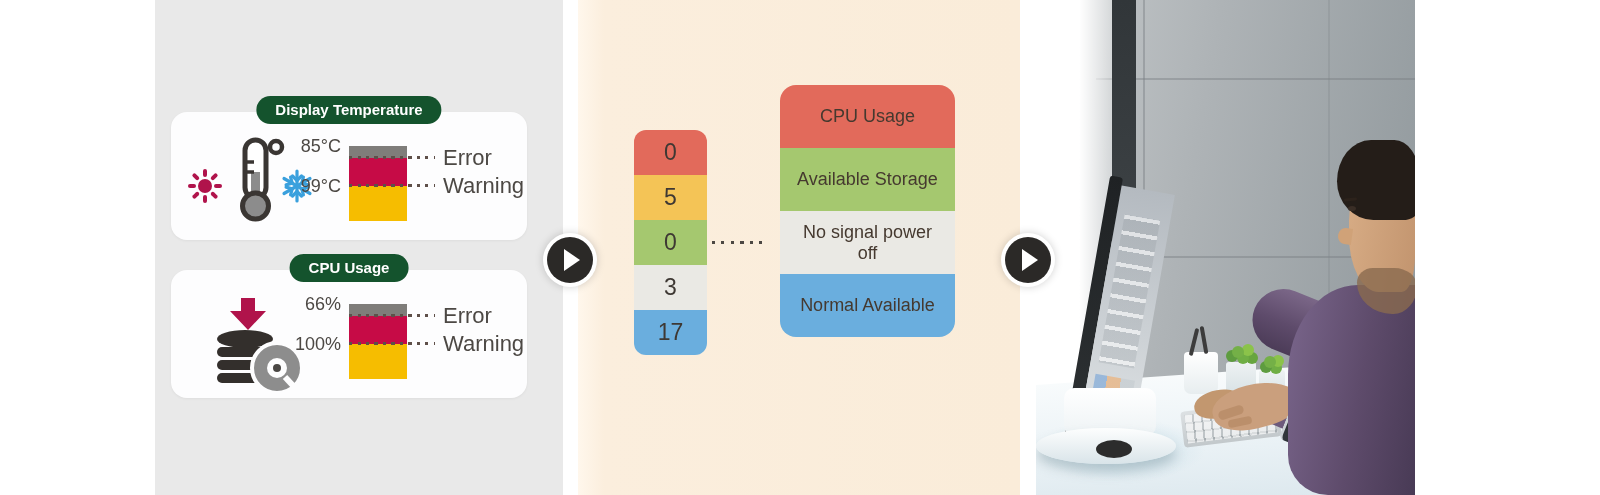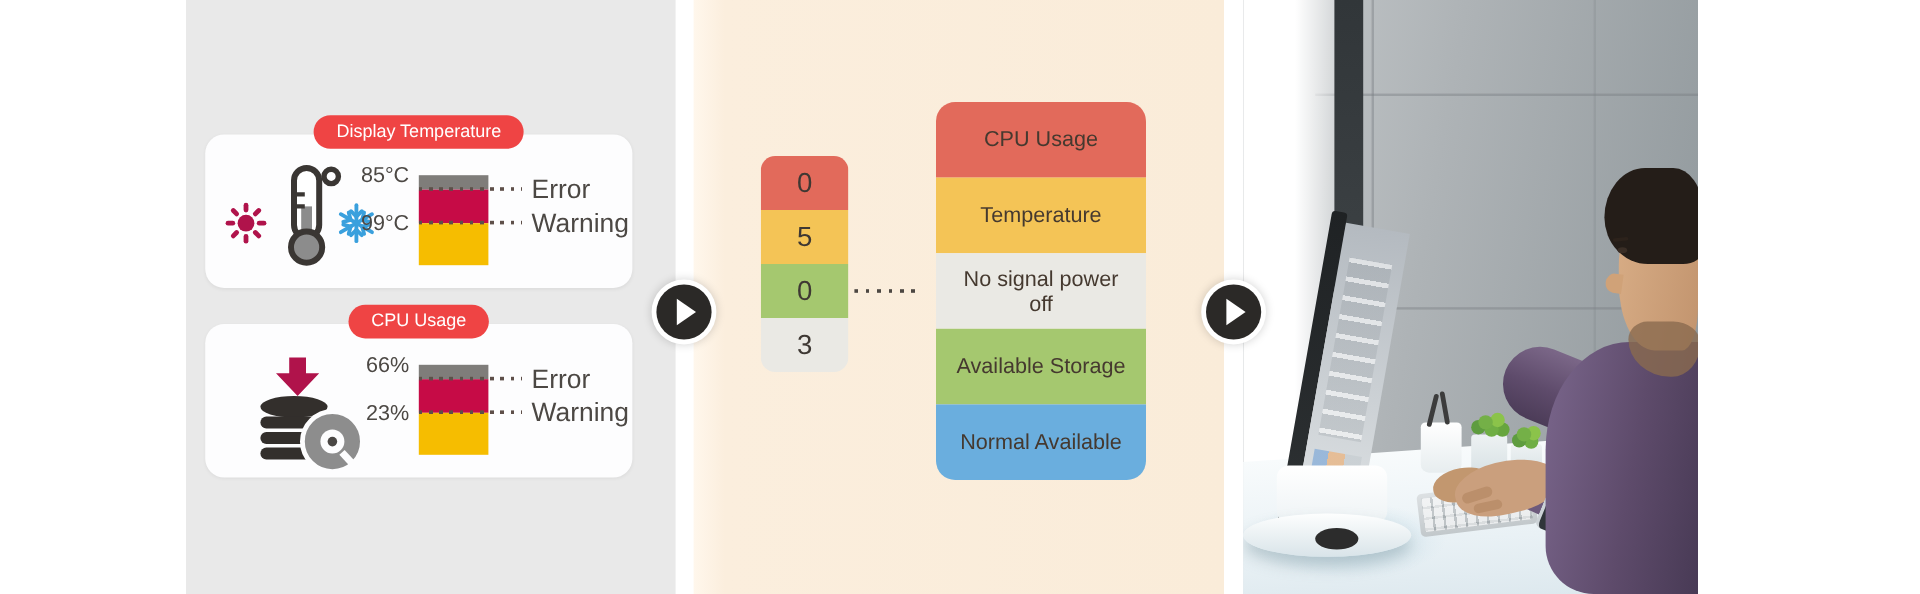--- a/index.html
+++ b/index.html
@@ -9,21 +9,21 @@
   
   .panel{position:absolute;top:0;height:495px;}
   .panel-left{left:155px;width:408px;background:#e9e9e9;}
   .panel-mid{left:578px;width:442px;background:linear-gradient(90deg,#fff7ec 0px,#fbeedd 26px,#faecd9 100%);}
   .panel-photo{left:1036px;width:379px;background:#a7adb0;overflow:hidden;}
 
   
   .card{position:absolute;left:16px;width:356px;height:128px;background:#fdfdfe;border-radius:16px;box-shadow:0 1px 3px rgba(0,0,0,.05);}
   .card1{top:112px;}
   .card2{top:270px;}
-  .pill{position:absolute;top:-16px;left:50%;transform:translateX(-50%);background:#ef4444;color:#ffffff;font-size:15px;line-height:28px;padding:0 19px;border-radius:15px;white-space:nowrap;}
+  .pill{position:absolute;top:-16px;left:50%;transform:translateX(-50%);background:#14532d;color:#ffffff;font-size:15px;line-height:28px;padding:0 19px;border-radius:15px;white-space:nowrap;font-weight:bold;}
   .tval{position:absolute;left:106px;width:64px;text-align:right;font-size:18px;line-height:20px;color:#4c4844;}
   .tv1{top:24px;text-align:right;}.tv2{top:64px;}
   .tlab{position:absolute;left:272px;font-size:22px;line-height:20px;color:#4c4844;}
   .bar{position:absolute;left:178px;top:34px;width:58px;height:75px;}
   .seg{width:100%;}
   .seg-gray{height:12px;background:#7f7d7a;}
   .seg-red{height:28px;background:#c60b46;}
   .seg-yellow{height:35px;background:#f6bd00;}
   .dotline{position:absolute;left:178px;width:86px;height:3px;background:repeating-linear-gradient(90deg,#5e4f49 0 3px,transparent 3px 8.5px);}
   .dl1{top:44px;}.dl2{top:72px;}
@@ -184,21 +184,21 @@
             <rect x="16" y="77" width="56" height="10" rx="5" fill="#332f2c"></rect>
             <circle cx="76" cy="72" r="25" fill="#8d8d8d" stroke="#fdfdfe" stroke-width="4"></circle>
             <circle cx="76" cy="72" r="10" fill="#fdfdfe"></circle>
             <circle cx="76" cy="72" r="4" fill="#4a4744"></circle>
             <line x1="84" y1="81" x2="97" y2="95" stroke="#fdfdfe" stroke-width="6"></line>
           </svg>
         </span>
       </div>
 
       <div class="tval tv1">66%</div>
-      <div class="tval tv2">23%</div>
+      <div class="tval tv2">100%</div>
 
       <div class="bar">
         <div class="seg seg-gray"></div>
         <div class="seg seg-red"></div>
         <div class="seg seg-yellow"></div>
       </div>
       <div class="dotline dl1"></div>
       <div class="dotline dl2"></div>
 
       <div class="tlab tl1" style="top:36px">Error</div>
@@ -206,29 +206,29 @@
     </div>
   </div>
 
   <div class="panel panel-mid">
 
     <div class="numstack">
       <div class="numrow c-red">0</div>
       <div class="numrow c-yellow">5</div>
       <div class="numrow c-green">0</div>
       <div class="numrow c-gray">3</div>
+      <div class="numrow c-blue">17</div>
     </div>
 
     <div class="middots"></div>
 
     <div class="legend">
       <div class="legrow c-red">CPU Usage</div>
-      <div class="legrow c-yellow">Temperature</div>
+      <div class="legrow c-green">Available Storage</div>
       <div class="legrow c-gray">No signal power off</div>
-      <div class="legrow c-green">Available Storage</div>
       <div class="legrow c-blue">Normal Available</div>
     </div>
   </div>
 
   <div class="panel panel-photo">
     <div class="ph wall"></div>
     <div class="ph seam seam-h1"></div>
     <div class="ph seam seam-h2"></div>
     <div class="ph seam seam-v1"></div>
     <div class="ph seam seam-v2"></div>

